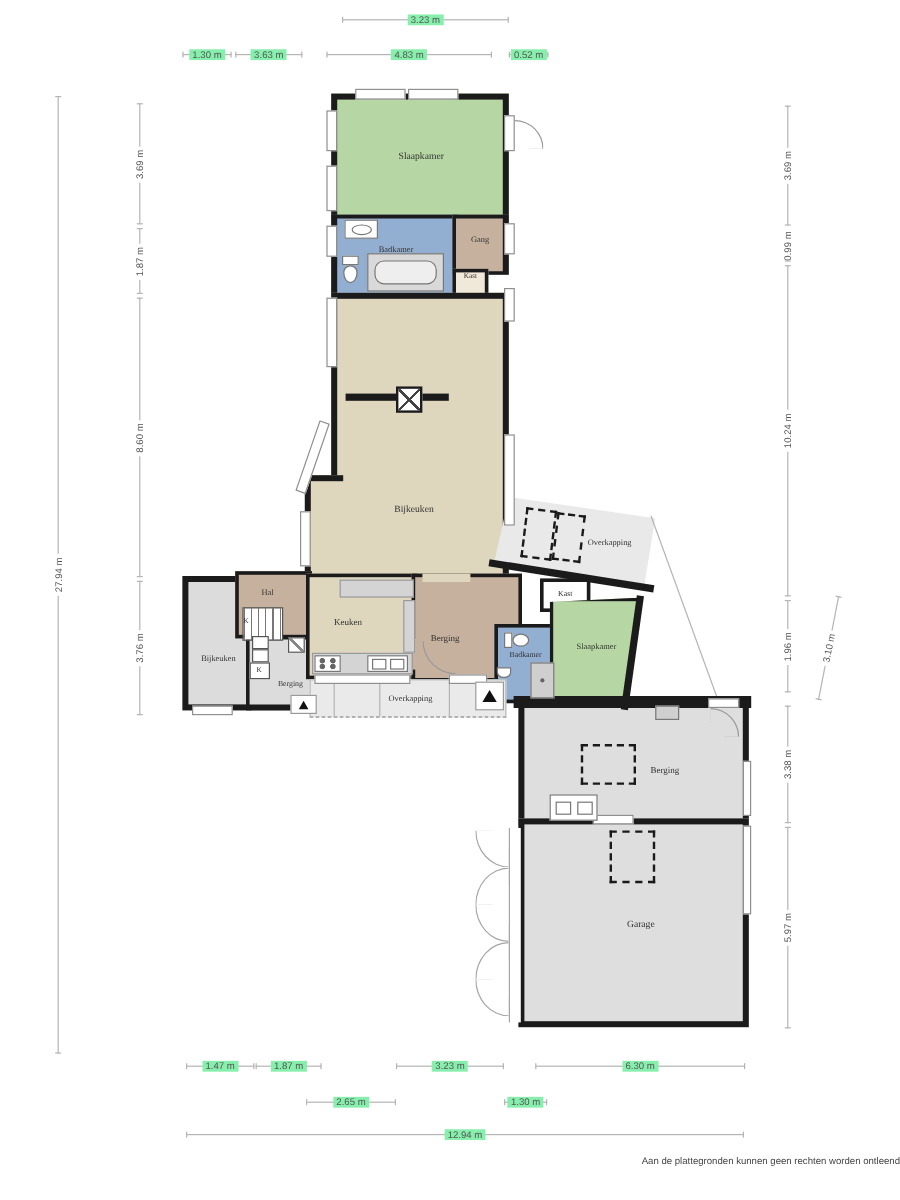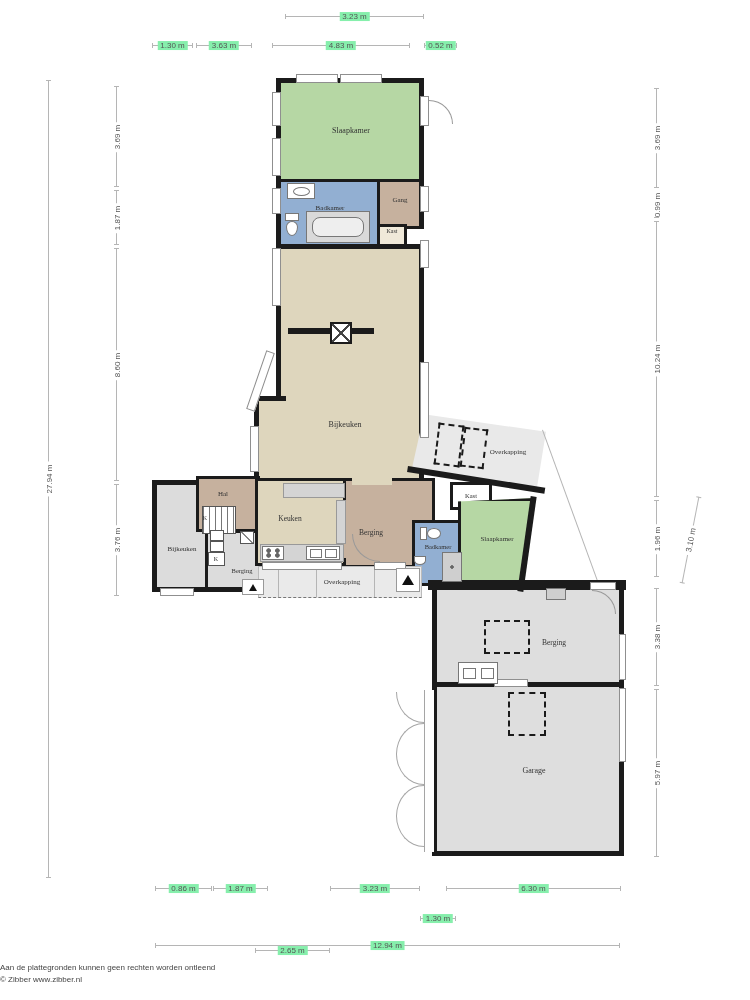--- a/index.html
+++ b/index.html
@@ -31,21 +31,21 @@
   .dim-h{position:absolute;border-top:1px solid #b5b5b5;z-index:40;}
   .dim-h::before,.dim-h::after{content:"";position:absolute;width:1px;height:5px;background:#b5b5b5;top:-3px;}
   .dim-h::before{left:0;} .dim-h::after{right:0;}
   .dim-h>span{position:absolute;left:50%;top:0;transform:translate(-50%,-55%);background:#86efac;
       padding:0 3px;font-size:8px;color:#555;white-space:nowrap;}
   .dim-v{position:absolute;border-left:1px solid #b5b5b5;z-index:40;}
   .dim-v::before,.dim-v::after{content:"";position:absolute;width:5px;height:1px;background:#b5b5b5;left:-3px;}
   .dim-v::before{top:0;} .dim-v::after{bottom:0;}
   .dim-v>span{position:absolute;top:50%;left:0;transform:translate(-50%,-50%) rotate(-90deg);background:#fff;
       padding:0 3px;font-size:8px;color:#555;white-space:nowrap;}
-  .footer{position:absolute;left:0;top:962px;width:100%;text-align:left;font-size:8px;color:#444;line-height:1.5;z-index:40;}
+  .footer{position:absolute;left:0;top:962px;width:100%;text-align:right;font-size:8px;color:#444;line-height:1.5;z-index:40;}
   .basin{position:absolute;border:1px solid #777;background:#fff;box-sizing:border-box;}
 </style>
 </head>
 <body>
 
 <div class="canvas">
 
   <div style="position:absolute;left:412px;top:410px;width:134px;height:84px;background:#e9e9e9;clip-path:polygon(9% 5%,100% 26%,93% 95%,0 69%);z-index:1;"></div>
   <div class="dashrect" style="left:436px;top:424px;width:26px;height:42px;transform:rotate(7deg);"></div>
   <div class="dashrect" style="left:462px;top:428px;width:24px;height:40px;transform:rotate(7deg);"></div>
@@ -225,39 +225,38 @@
       <span>3.10 m</span>
     </div>
   <div class="dim-v" style="left:656px;top:588px;height:98px;">
       <span>3.38 m</span>
     </div>
   <div class="dim-v" style="left:656px;top:689px;height:168px;">
       <span>5.97 m</span>
     </div>
 
   <div class="dim-h" style="left:155px;top:888px;width:57px;">
-      <span>0.86 m</span>
+      <span>1.47 m</span>
     </div>
   <div class="dim-h" style="left:213px;top:888px;width:55px;">
       <span>1.87 m</span>
     </div>
   <div class="dim-h" style="left:330px;top:888px;width:90px;">
       <span>3.23 m</span>
     </div>
   <div class="dim-h" style="left:446px;top:888px;width:175px;">
       <span>6.30 m</span>
     </div>
-  <div class="dim-h" style="left:255px;top:918px;width:75px;margin-top:32px;">
+  <div class="dim-h" style="left:255px;top:918px;width:75px;">
       <span>2.65 m</span>
     </div>
   <div class="dim-h" style="left:420px;top:918px;width:36px;">
       <span>1.30 m</span>
     </div>
   <div class="dim-h" style="left:155px;top:945px;width:465px;">
       <span>12.94 m</span>
     </div>
 
   <div class="footer">
     <div>Aan de plattegronden kunnen geen rechten worden ontleend</div>
-    <div>© Zibber www.zibber.nl</div>
   </div>
 
 </div>
 
 </body></html>

